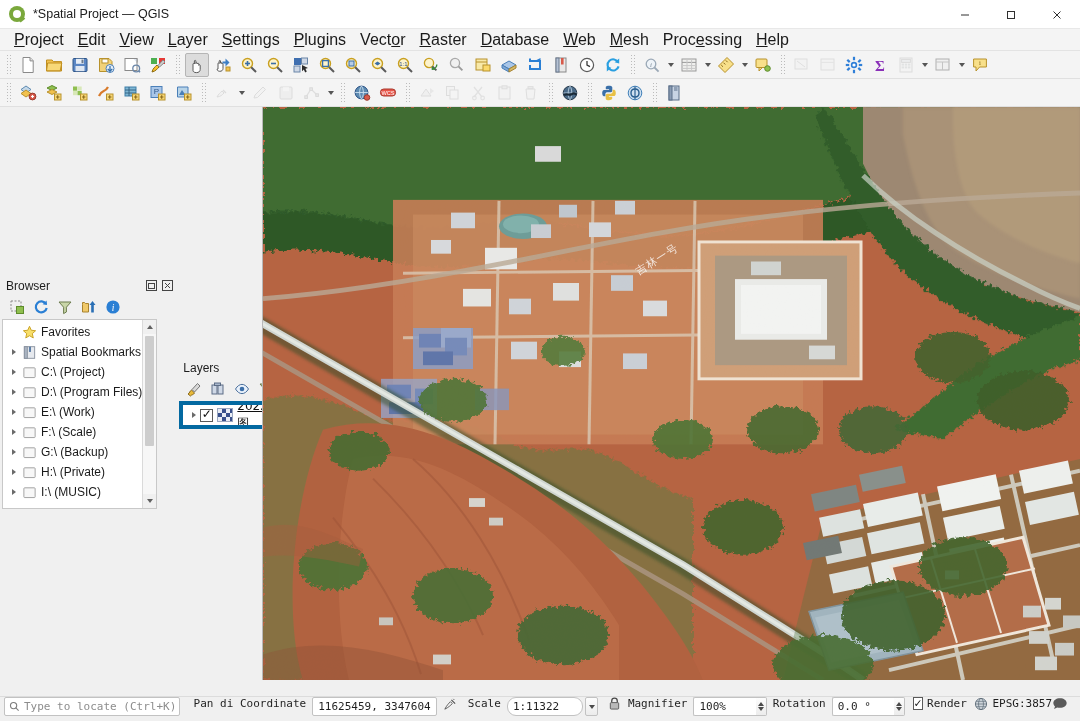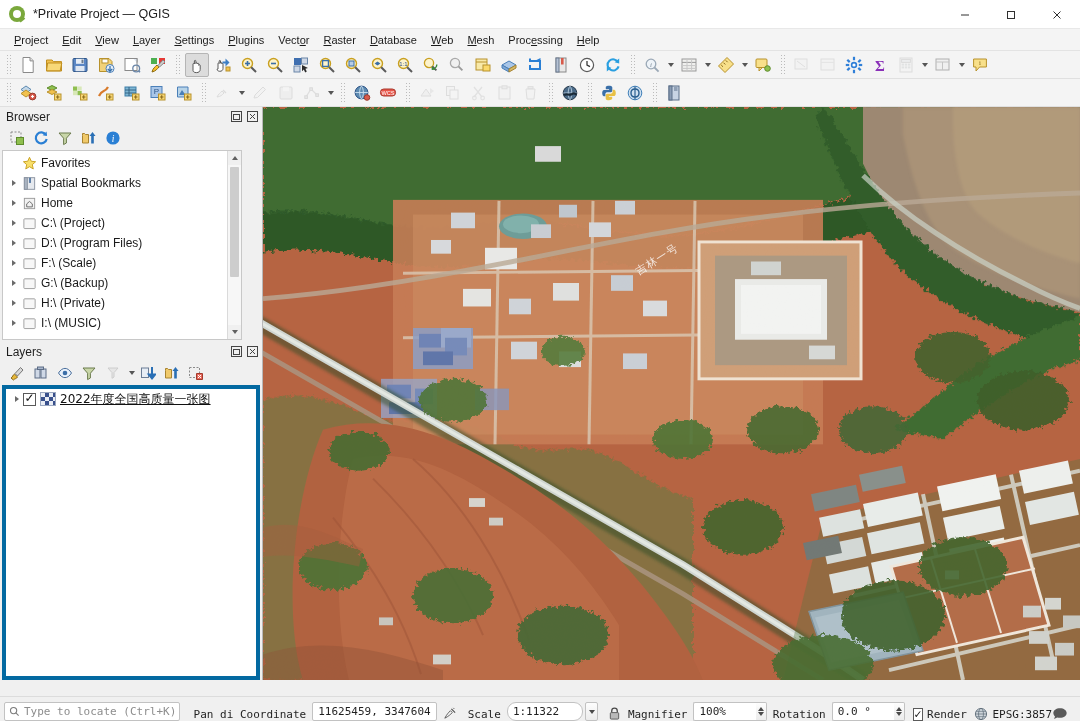--- a/index.html
+++ b/index.html
@@ -47,21 +47,21 @@
 
   
   .menubar {
     height: 22px; min-height: 22px;
     background: #f4f4f4;
     display: flex; align-items: center;
     padding-left: 7px;
     border-bottom: 1px solid #e3e3e3;
   }
   .menu-item {
-    padding: 2px 7px; font-size: 11px; color: #1a1a1a; cursor: default; white-space: nowrap;
+    padding: 2px 7px; font-size: 16px; color: #1a1a1a; cursor: default; white-space: nowrap;
   }
   .menu-item u { text-decoration: underline; }
 
   
   .toolbar {
     height: 28px; min-height: 28px;
     background: #f4f4f4;
     display: flex; align-items: center;
     border-bottom: 1px solid #e0e0e0;
     padding-left: 2px;
@@ -86,22 +86,23 @@
     flex: 0 0 auto;
   }
   .tb-arrow::after {
     content: ""; border-left: 3.5px solid transparent; border-right: 3.5px solid transparent;
     border-top: 4px solid #555;
   }
 
   
   .body-row { flex: 1; display: flex; min-height: 0; }
   .left-col {
-    width: 262px; min-width: 262px; display: flex; flex-direction: column;
+    width: 262px; min-width: 262px; display: flex; flex-direction: row;
     background: #f0f0f0;
+    align-items: center;
   }
 
   
   .panel { display: flex; flex-direction: column; min-height: 0; }
   .panel-title {
     height: 19px; min-height: 19px;
     display: flex; align-items: center;
     padding: 0 3px 0 6px;
     font-size: 12px; color: #1d1d1d;
     background: #f0f0f0;
@@ -190,21 +191,21 @@
 
   
   .map-wrap { flex: 1; min-width: 0; position: relative; border-left: 1px solid #b8b8b8; }
   .map-canvas { position: absolute; inset: 0; overflow: hidden; background: #4e7a3a; }
   .map-svg { display: block; width: 100%; height: 100%; }
 
   
   .statusbar {
     height: 14px; min-height: 25px;
     background: #f0f0f0; border-top: 1px solid #dcdcdc;
-    display: flex; align-items: flex-end; padding: 0 4px;
+    display: flex; align-items: flex-start; padding: 0 4px;
     font-family: "DejaVu Sans Mono", "Liberation Mono", monospace;
     font-size: 11px; color: #1f1f1f; margin-top: 16px;
   }
   .locate-box {
     width: 228px; height: 19px; background: #fff; border: 1px solid #c2c2c2;
     display: flex; align-items: center; padding-left: 4px; border-radius: 2px;
   }
   .locate-ph { color: #8d8d8d; font-size: 11px; margin-left: 4px; }
   .sb-label { margin: 0 6px; white-space: nowrap; }
   .sb-field {
@@ -233,21 +234,21 @@
   .sb-check::after { content: "✓"; font-size: 12px; color: #111; line-height: 1; position: relative; top: -1px; }
   .sb-gap { width: 10px; }
 </style>
 </head>
 <body>
 
 <div id="app">
 
   <div class="titlebar">
     <span class="app-logo"></span>
-    <span class="title-text">*Private Project — QGIS</span>
+    <span class="title-text">*Spatial Project — QGIS</span>
     <div class="win-controls">
       <div class="win-btn">
         <svg width="12" height="12" viewBox="0 0 12 12">
             <line x1="2" y1="6" x2="10" y2="6" stroke="#303030" stroke-width="1"></line>
           </svg>
       </div>
       <div class="win-btn">
         <svg width="12" height="12" viewBox="0 0 12 12">
             <rect x="2.5" y="2.5" width="7" height="7" fill="none" stroke="#303030" stroke-width="1"></rect>
           </svg>
@@ -900,43 +901,42 @@
                     <rect x="2.5" y="1.8" width="3.2" height="12.4" fill="#aab4c2" stroke="#8a93a0"></rect>
                     <rect x="7.4" y="1.8" width="2.2" height="5.6" fill="#5f80a8"></rect>
                   </svg>
                 </span>
                 <span class="tw-label">Spatial Bookmarks</span>
               </div>
               <div class="tree-row">
                 <span class="tw-arrow has"></span>
                 <span class="tw-icon">
                   <svg width="15" height="15" viewBox="0 0 16 16">
-                    <rect x="2.5" y="2.5" width="11" height="11" fill="#f2f2f2" stroke="#9a9a9a"></rect>
-                    <path d="M5 8.4 L8 5.8 L11 8.4 L11 11.6 L5 11.6Z" fill="none" stroke="#6a6a6a" stroke-width="1"></path>
-                  </svg>
-                </span>
-                <span class="tw-label">Home</span>
-              </div>
-              <div class="tree-row">
-                <span class="tw-arrow has"></span>
-                <span class="tw-icon">
-                  <svg width="15" height="15" viewBox="0 0 16 16">
                     <rect x="2" y="3" width="12" height="10.4" rx="0.8" fill="#f7f7f7" stroke="#9e9e9e"></rect>
                   </svg>
                 </span>
                 <span class="tw-label">C:\ (Project)</span>
               </div>
               <div class="tree-row">
                 <span class="tw-arrow has"></span>
                 <span class="tw-icon">
                   <svg width="15" height="15" viewBox="0 0 16 16">
                     <rect x="2" y="3" width="12" height="10.4" rx="0.8" fill="#f7f7f7" stroke="#9e9e9e"></rect>
                   </svg>
                 </span>
                 <span class="tw-label">D:\ (Program Files)</span>
+              </div>
+              <div class="tree-row">
+                <span class="tw-arrow has"></span>
+                <span class="tw-icon">
+                  <svg width="15" height="15" viewBox="0 0 16 16">
+                    <rect x="2" y="3" width="12" height="10.4" rx="0.8" fill="#f7f7f7" stroke="#9e9e9e"></rect>
+                  </svg>
+                </span>
+                <span class="tw-label">E:\ (Work)</span>
               </div>
               <div class="tree-row">
                 <span class="tw-arrow has"></span>
                 <span class="tw-icon">
                   <svg width="15" height="15" viewBox="0 0 16 16">
                     <rect x="2" y="3" width="12" height="10.4" rx="0.8" fill="#f7f7f7" stroke="#9e9e9e"></rect>
                   </svg>
                 </span>
                 <span class="tw-label">F:\ (Scale)</span>
               </div>

